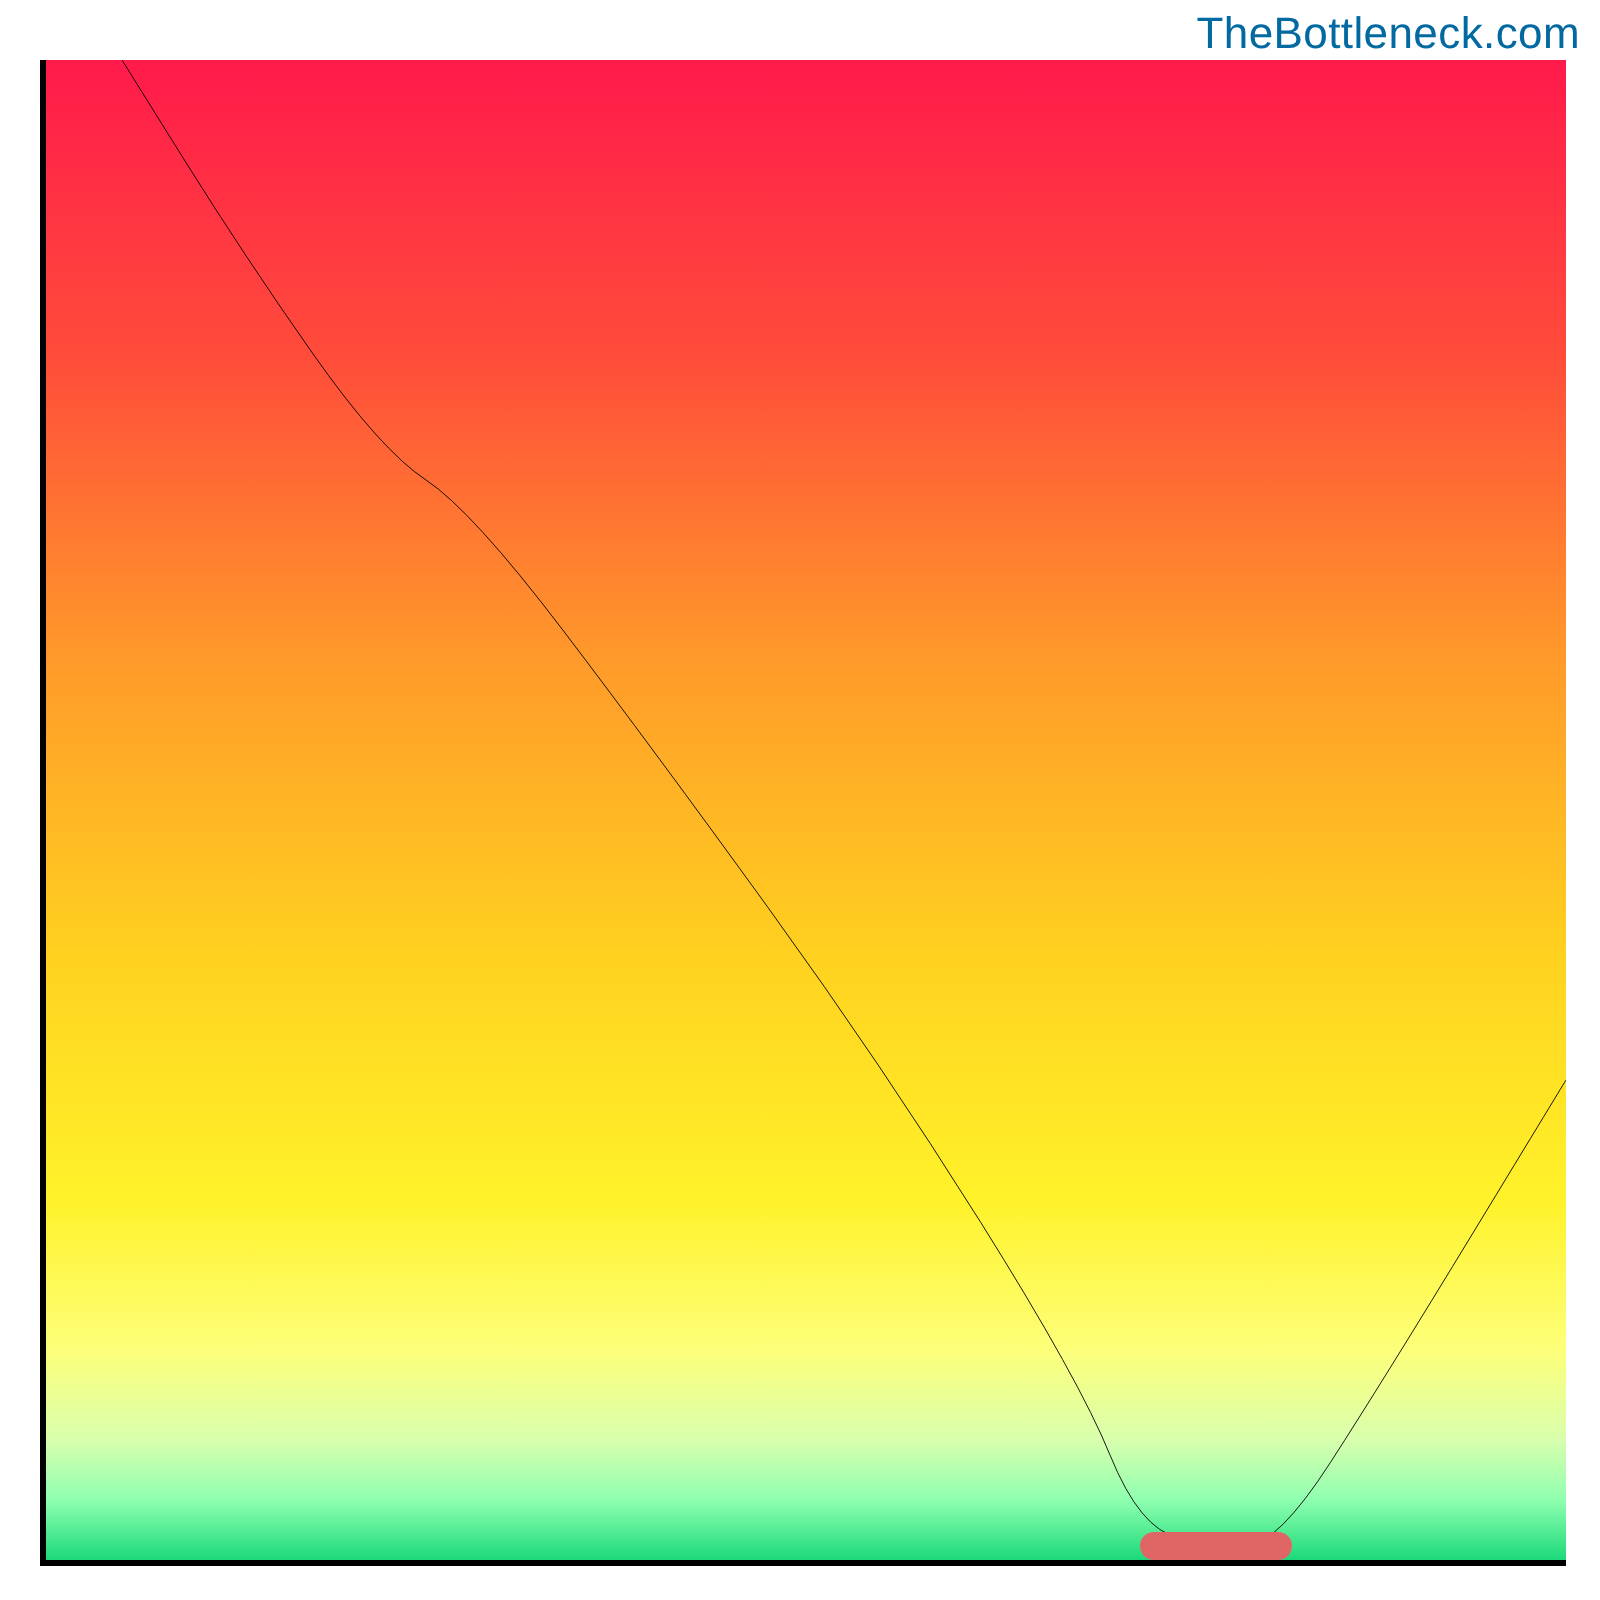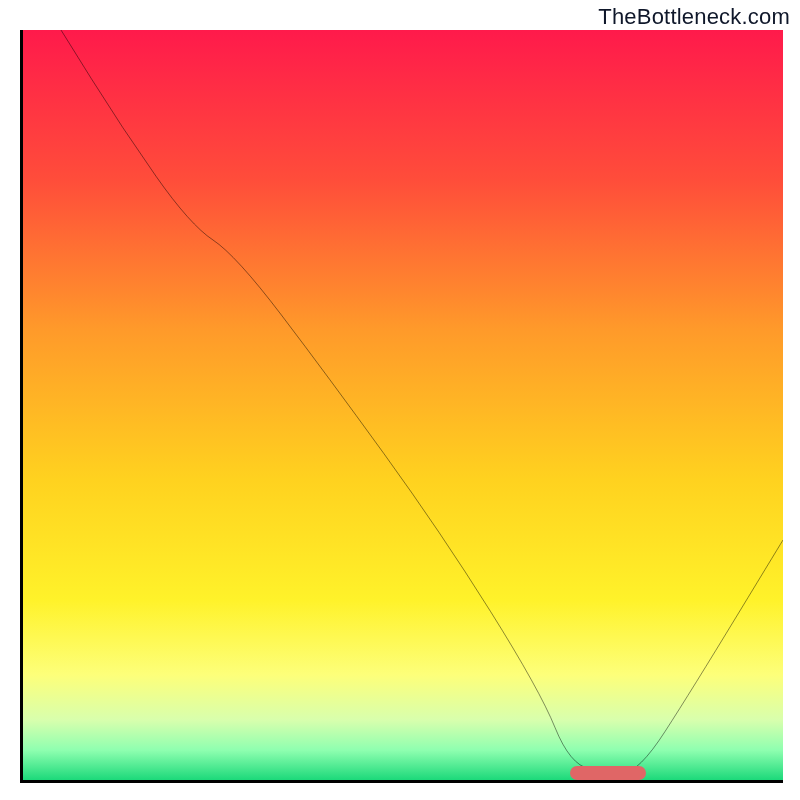--- a/index.html
+++ b/index.html
@@ -14,21 +14,21 @@
     position: relative;
     width: 800px;
     height: 800px;
   }
   .watermark {
     position: absolute;
     top: 4px;
     right: 10px;
     font-size: 22px;
     font-weight: 400;
-    color: #0f172a;
+    color: #0369a1;
     letter-spacing: 0.2px;
   }
   .plot-area {
     position: absolute;
     left: 20px;
     top: 30px;
     width: 760px;
     height: 750px;
     border-left: 3px solid #000;
     border-bottom: 3px solid #000;

